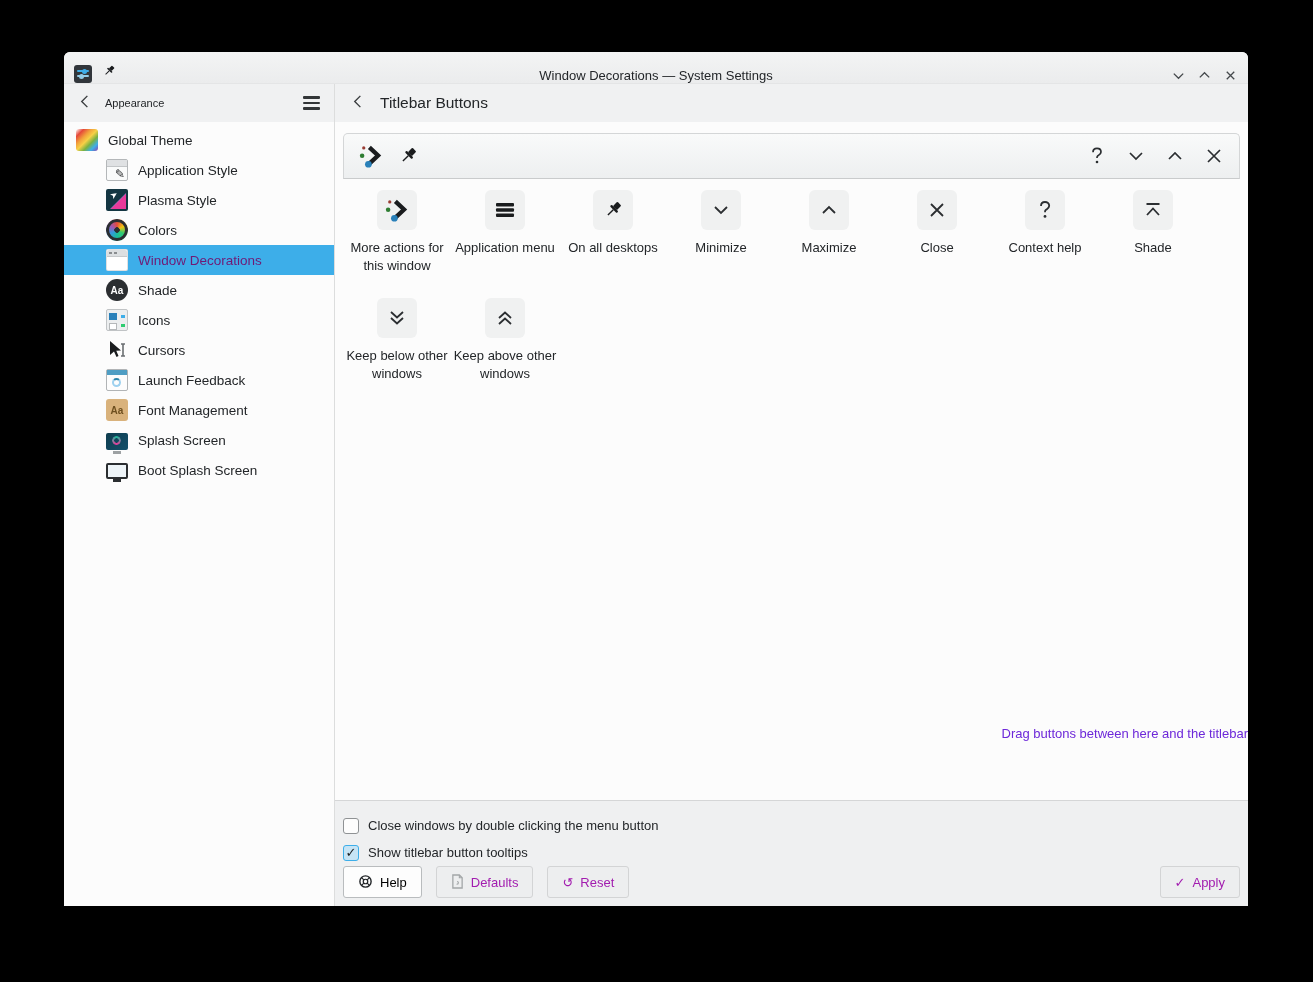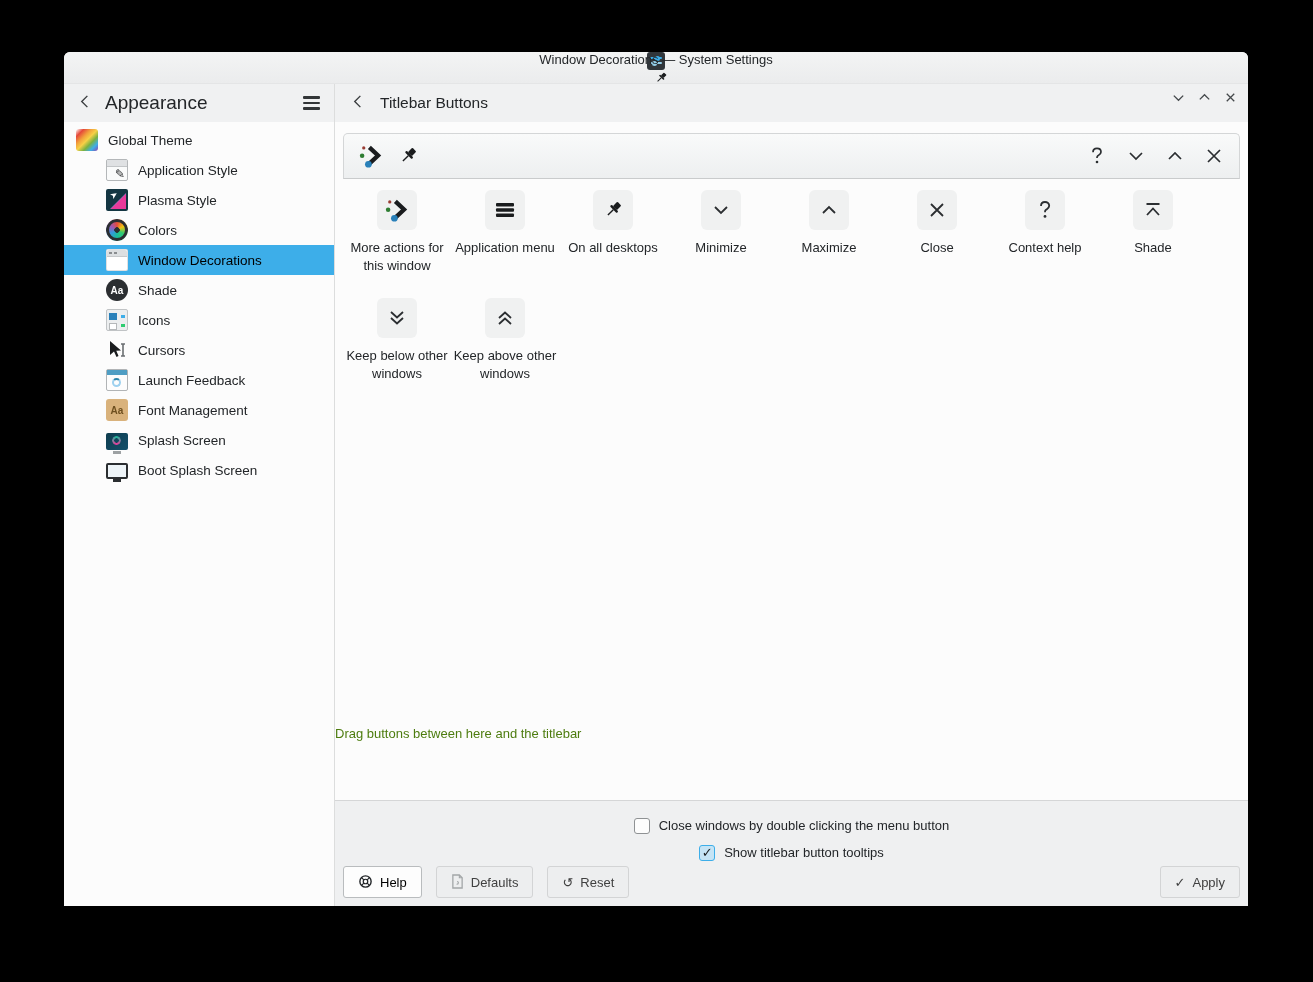--- a/index.html
+++ b/index.html
@@ -2,48 +2,48 @@
 <html><head>
 <meta charset="utf-8">
 <style>
   html,body{margin:0;padding:0;background:#000;width:1313px;height:982px;overflow:hidden;
     font-family:"Liberation Sans","DejaVu Sans",sans-serif;color:#232629;}
   *{box-sizing:border-box;}
   .window{position:absolute;left:64px;top:52px;width:1184px;height:854px;background:#eff0f1;
     border-radius:6px 6px 0 0;overflow:hidden;}
   
   .titlebar{position:absolute;left:0;top:0;width:100%;height:31px;
-    background:linear-gradient(#f3f4f4,#ebeced);display:flex;align-items:center;padding:0 10px;flex-direction:column;}
+    background:linear-gradient(#f3f4f4,#ebeced);display:flex;align-items:flex-end;padding:0 10px;}
   .app-icon{width:18px;height:18px;background:#31363b;border-radius:3px;position:relative;flex:0 0 auto;}
   .app-icon i{position:absolute;left:3px;right:3px;height:2px;background:#3daee9;border-radius:1px;}
   .app-icon i.l1{top:5px;} .app-icon i.l2{top:10px;background:#93cee9;}
   .app-icon i.l1::after,.app-icon i.l2::after{content:"";position:absolute;top:-1.5px;width:5px;height:5px;
     border-radius:50%;background:inherit;}
   .app-icon i.l1::after{right:2px;} .app-icon i.l2::after{left:2px;}
   .tb-pin{margin-left:9px;flex:0 0 auto;}
   .tb-title{position:absolute;left:0;right:0;text-align:center;font-size:13px;color:#232629;}
   .tb-controls{margin-left:auto;display:flex;gap:11px;align-items:center;z-index:2;}
   .tb-controls svg{display:block;cursor:default;}
   
   .header-row{position:absolute;left:0;top:31px;width:100%;height:39px;background:#f0f1f2;
     border-top:1px solid #e4e5e6;}
   .hdr-left{position:absolute;left:0;top:0;width:271px;height:100%;display:flex;align-items:center;
     padding:0 14px;border-right:1px solid #dcdddd;}
-  .hdr-left .hdr-title{font-size:19px;margin-left:12px;}
+  .hdr-left .hdr-title{font-size:11px;margin-left:12px;}
   .hamburger{margin-left:auto;display:flex;flex-direction:column;gap:3px;cursor:pointer;}
   .hamburger b{width:17px;height:2.4px;background:#333638;border-radius:1px;display:block;}
   .hdr-main{position:absolute;left:271px;top:0;right:0;height:100%;display:flex;align-items:center;padding:0 16px;}
   .hdr-main .hdr-title{font-size:15.5px;margin-left:14px;}
   
   .sidebar{position:absolute;left:0;top:70px;width:271px;bottom:0;background:#fcfcfc;
     border-right:1px solid #dcdddd;padding-top:3px;}
   .side-item{height:30px;display:flex;align-items:center;font-size:13.5px;cursor:pointer;}
   .side-item .ic{width:22px;height:22px;flex:0 0 aupx;flex:none;margin-right:10px;position:relative;}
   .side-item.lvl0{padding-left:12px;} .side-item.lvl1{padding-left:42px;}
-  .side-item.selected{background:#3daee9;color:#000000;}
+  .side-item.selected{background:#3daee9;color:#701a75;}
   
   .ic{display:inline-block;}
   .ic-global{border-radius:3px;background:linear-gradient(135deg,#fff 0%,#e5493a 18%,#f2a33c 36%,#f7d046 50%,#7bb241 66%,#3daee9 82%,#8e44ad 100%);}
   .ic-appstyle{background:#fafbfb;border:1px solid #b4b7b9;border-radius:2px;}
   .ic-appstyle::before{content:"";position:absolute;left:0;right:0;top:0;height:6px;background:#dfe1e3;border-bottom:1px solid #c2c5c7;}
   .ic-appstyle::after{content:"✎";position:absolute;right:2px;bottom:-1px;font-size:12px;color:#1c1e20;}
   .ic-plasma{background:#143642;border-radius:2px;overflow:hidden;}
   .ic-plasma::before{content:"";position:absolute;left:4px;top:4px;width:16px;height:16px;
     background:linear-gradient(135deg,#3daee9 0%,#3daee9 45%,#e93a9a 55%,#e93a9a 100%);
     clip-path:polygon(0 100%,100% 0,100% 100%);}
@@ -79,33 +79,33 @@
   .pv-left{display:flex;align-items:center;gap:12px;}
   .pv-title{position:absolute;left:0;right:0;text-align:center;font-weight:bold;font-size:13px;}
   .pv-right{margin-left:auto;display:flex;align-items:center;gap:17px;z-index:2;}
   .pv-right svg,.pv-left svg{display:block;cursor:grab;}
   
   .btn-grid{position:absolute;left:8px;top:68px;width:880px;display:grid;
     grid-template-columns:repeat(8,108px);grid-auto-rows:108px;}
   .cell{display:flex;flex-direction:column;align-items:center;cursor:grab;}
   .tile{width:40px;height:40px;background:#f0f1f1;border-radius:6px;display:flex;align-items:center;justify-content:center;}
   .cell .lbl{margin-top:9px;font-size:13px;line-height:18px;text-align:center;max-width:104px;}
-  .drag-hint{position:absolute;left:0;right:0;top:604px;text-align:left;font-size:13px;color:#4d7c0f;}
+  .drag-hint{position:absolute;left:0;right:0;top:604px;text-align:right;font-size:13px;color:#6d28d9;}
   
   .options{position:absolute;left:0;right:0;bottom:0;height:106px;background:#eff0f1;border-top:1px solid #d5d6d7;
     padding:11px 8px 0 8px;}
-  .opt-row{display:flex;align-items:center;height:27px;cursor:pointer;justify-content:center;}
+  .opt-row{display:flex;align-items:center;height:27px;cursor:pointer;}
   .checkbox{width:16px;height:16px;border:1px solid #8f9294;border-radius:3px;background:#fdfdfd;margin-right:9px;flex:none;
     display:flex;align-items:center;justify-content:center;font-size:13px;}
   .checkbox.checked{background:#c6e4f5;border-color:#3daee9;color:#1b1e20;}
   .opt-row .opt-label{font-size:13px;}
   .footer{position:absolute;left:8px;right:8px;bottom:8px;height:32px;display:flex;gap:14px;}
   .btn{height:32px;padding:0 14px;border-radius:3px;font-size:13px;display:flex;align-items:center;gap:7px;
     background:#fdfdfd;border:1px solid #b9bcbe;cursor:pointer;}
-  .btn.disabled{background:#edeeef;border-color:#d3d4d5;color:#404040;cursor:default;}
+  .btn.disabled{background:#edeeef;border-color:#d3d4d5;color:#a21caf;cursor:default;}
   .btn .bicon{font-size:13px;line-height:1;}
   .spacer{flex:1;}
 </style>
 </head>
 <body>
 
 <div class="window">
 
   <div class="titlebar">
     <span class="app-icon">

